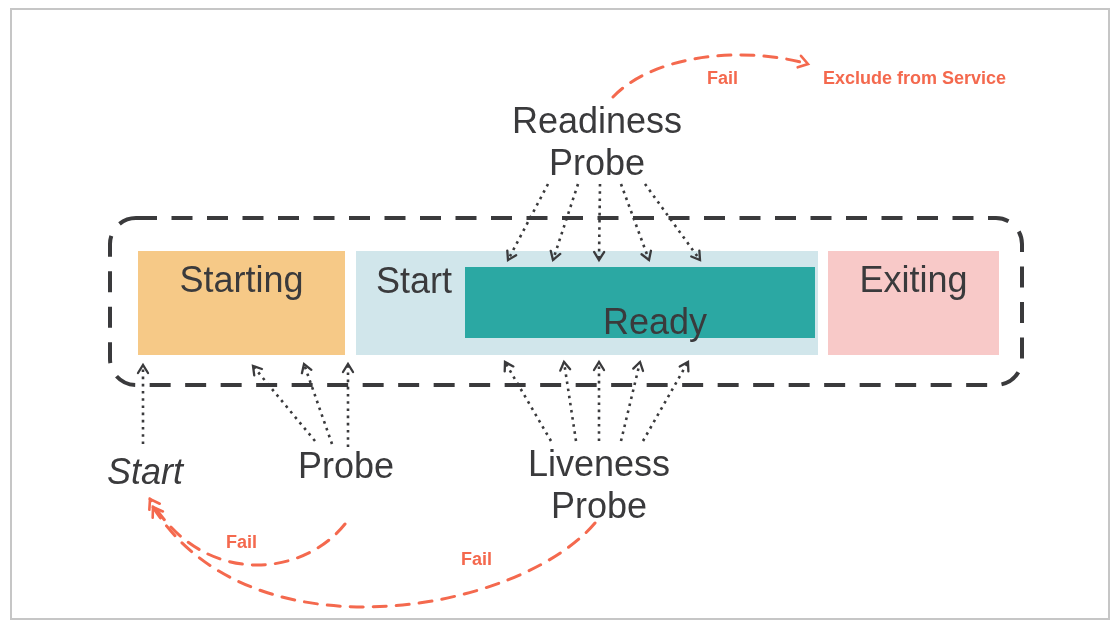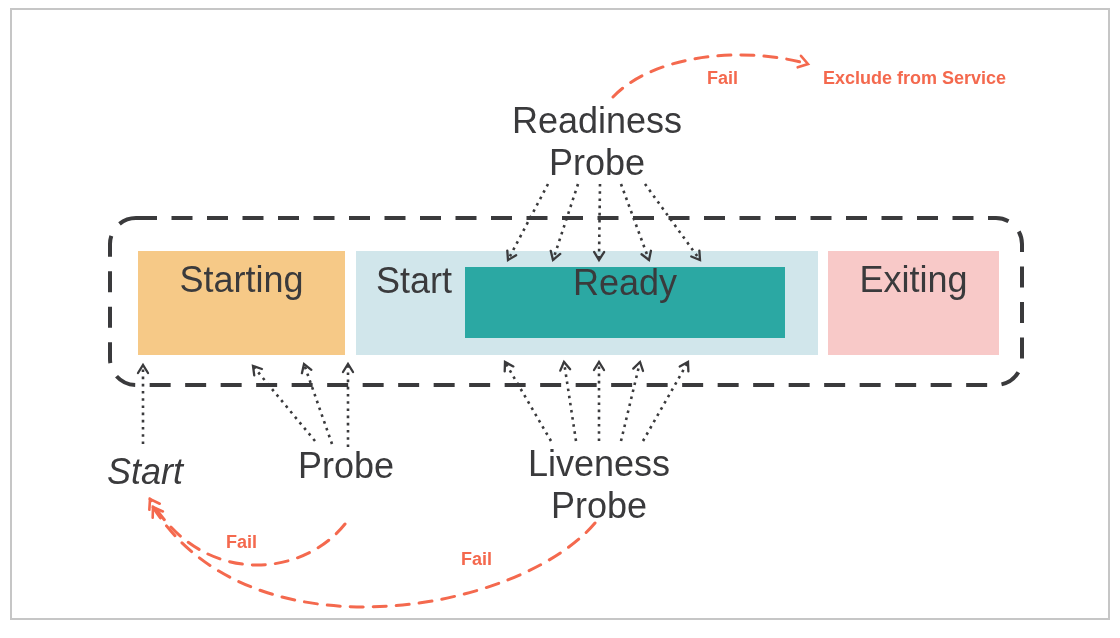--- a/index.html
+++ b/index.html
@@ -7,21 +7,21 @@
     position:relative;width:1120px;height:638px;background:#fff;overflow:hidden;
     font-family:"Liberation Sans","DejaVu Sans",sans-serif;color:#3A3A3C;
   }
   .frame{
     position:absolute;left:10px;top:8px;width:1096px;height:608px;
     border:2px solid #C6C6C6;background:#fff;
   }
   .box{position:absolute;display:flex;justify-content:center;}
   .box-starting{left:138px;top:251px;width:207px;height:104px;background:#F6C987;}
   .box-living{left:356px;top:251px;width:462px;height:104px;background:#D1E6EB;}
-  .box-ready{left:465px;top:267px;width:320px;height:71px;background:#2BA8A3;align-items:flex-start;}
+  .box-ready{left:465px;top:267px;width:320px;height:71px;background:#2BA8A3;align-items:flex-end;padding-left:30px;}
   .box-exiting{left:828px;top:251px;width:171px;height:104px;background:#F8C9C8;}
   .lbl{font-size:36px;line-height:32px;color:#3A3A3C;white-space:nowrap;}
   .box .lbl{margin-top:13px;}
   .box-ready .lbl{margin-top:0;}
   .pos{position:absolute;z-index:3;}
   .center{transform:translateX(-50%);text-align:center;}
   .two-line{line-height:42px;}
   .fail{font-size:18px;font-weight:bold;color:#F4694E;white-space:nowrap;}
   svg.overlay{position:absolute;left:0;top:0;z-index:2;}
   .boxes{position:absolute;left:0;top:0;z-index:1;width:100%;height:100%;border-radius:14px;}

